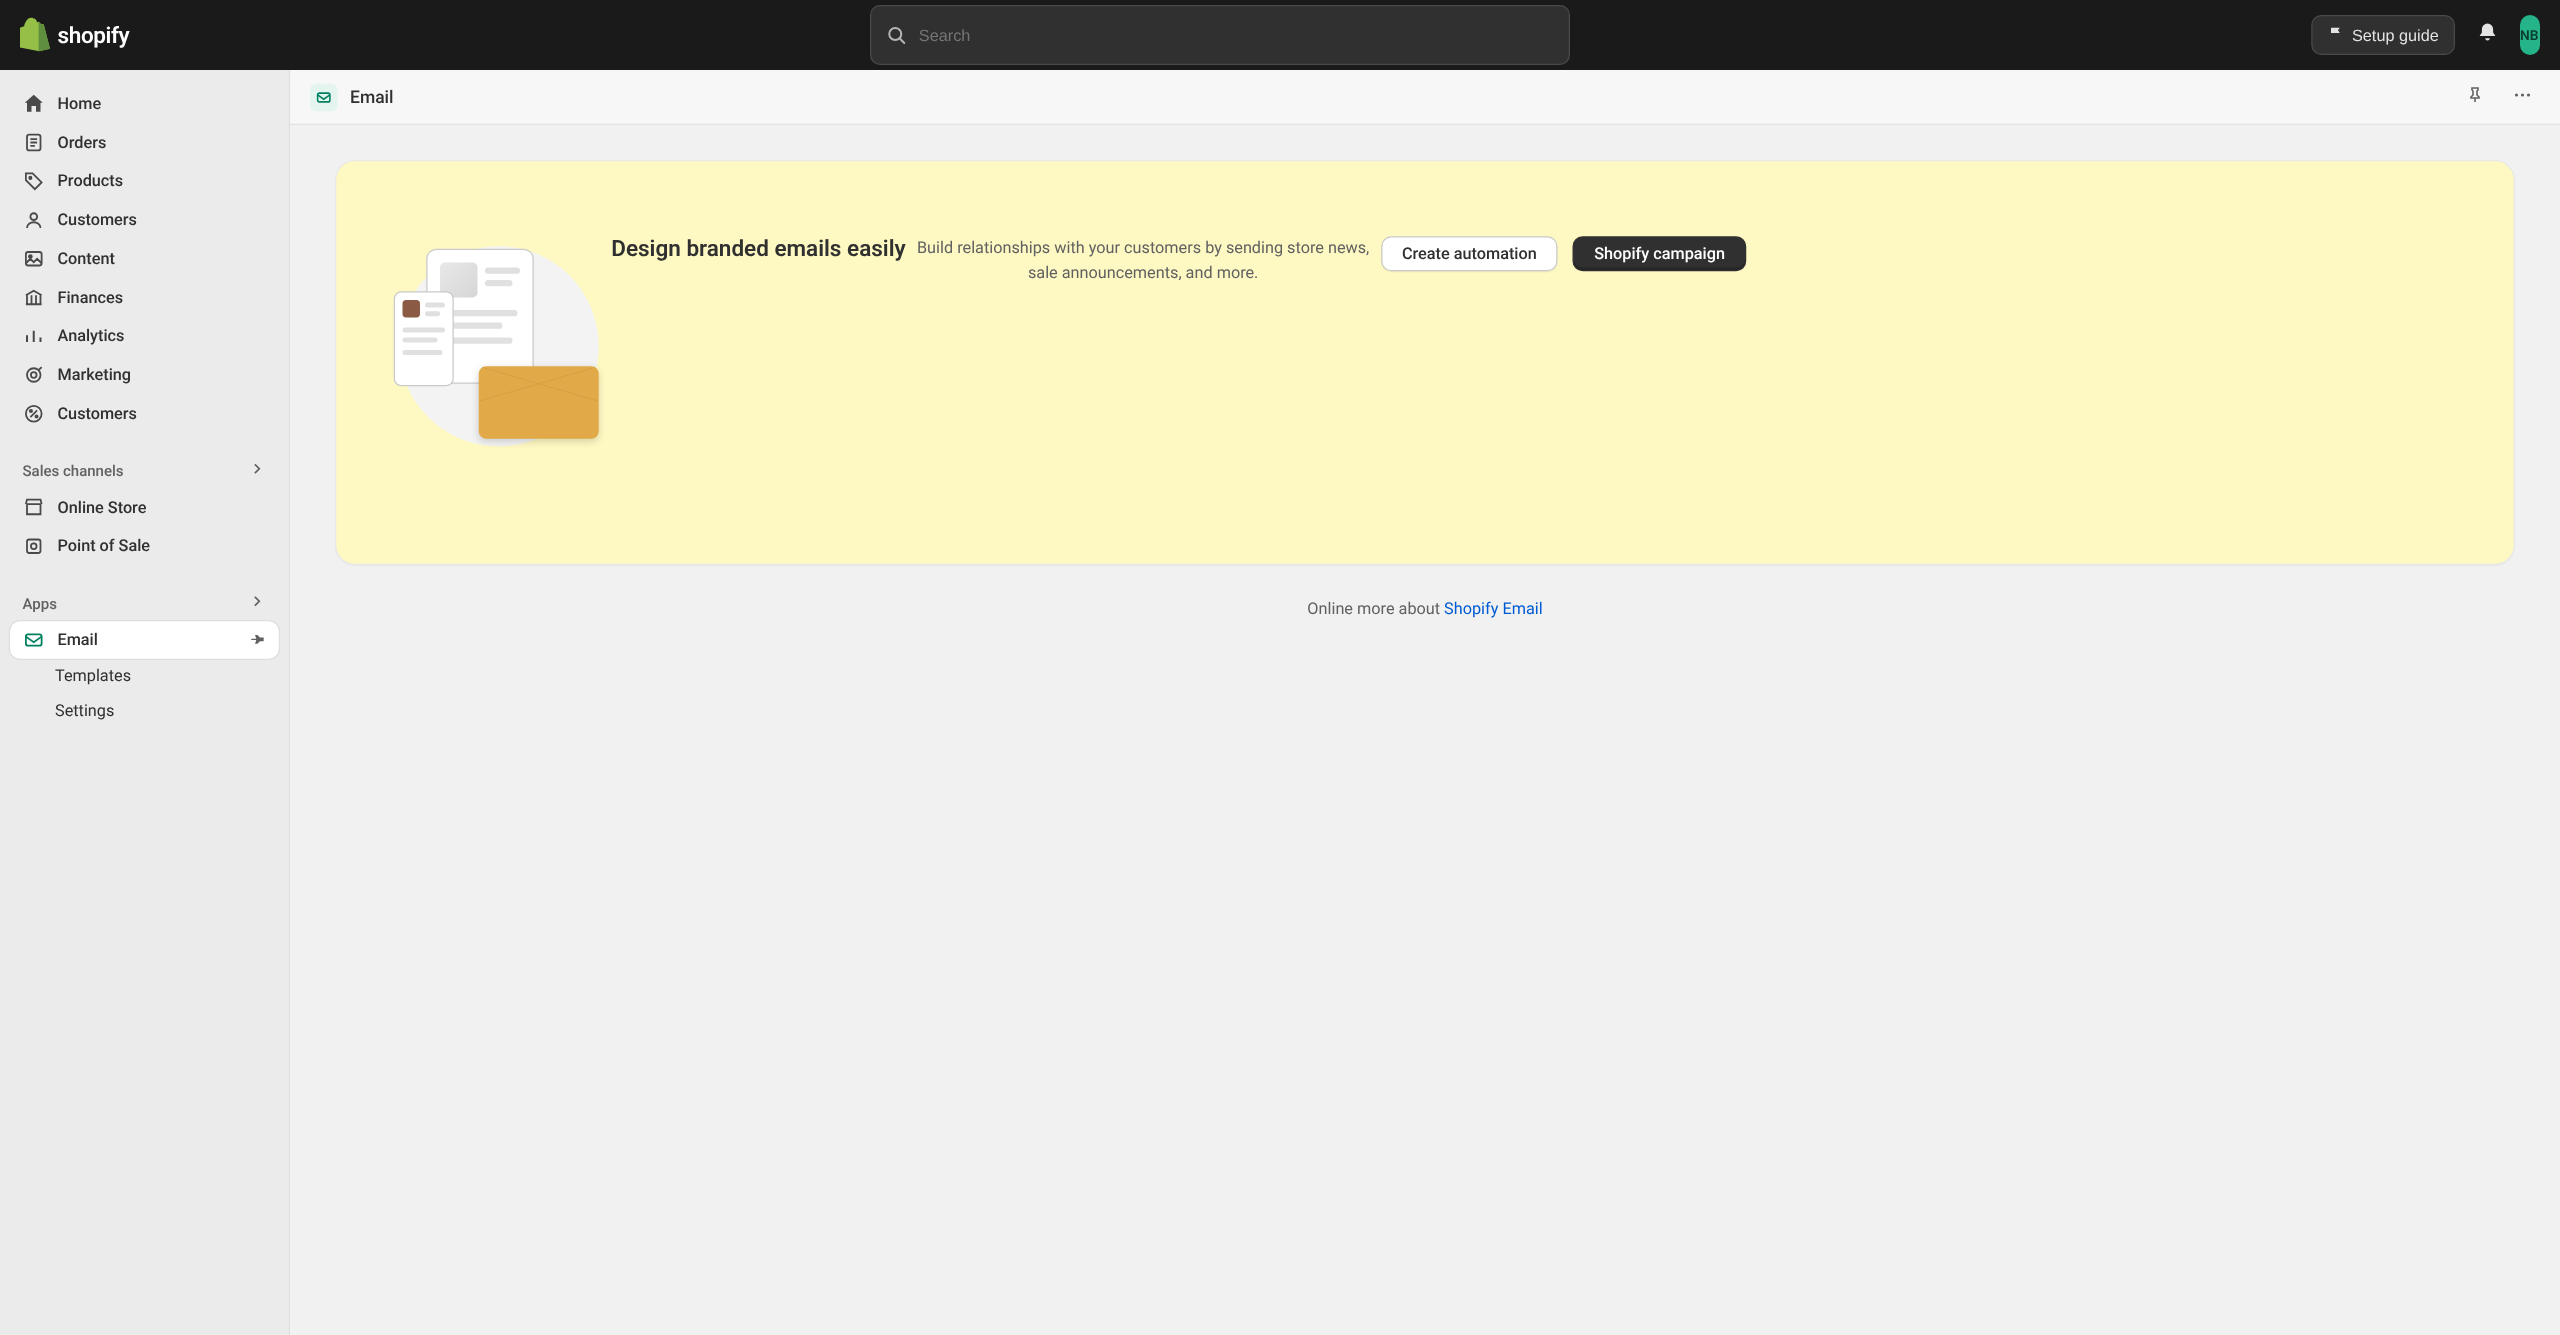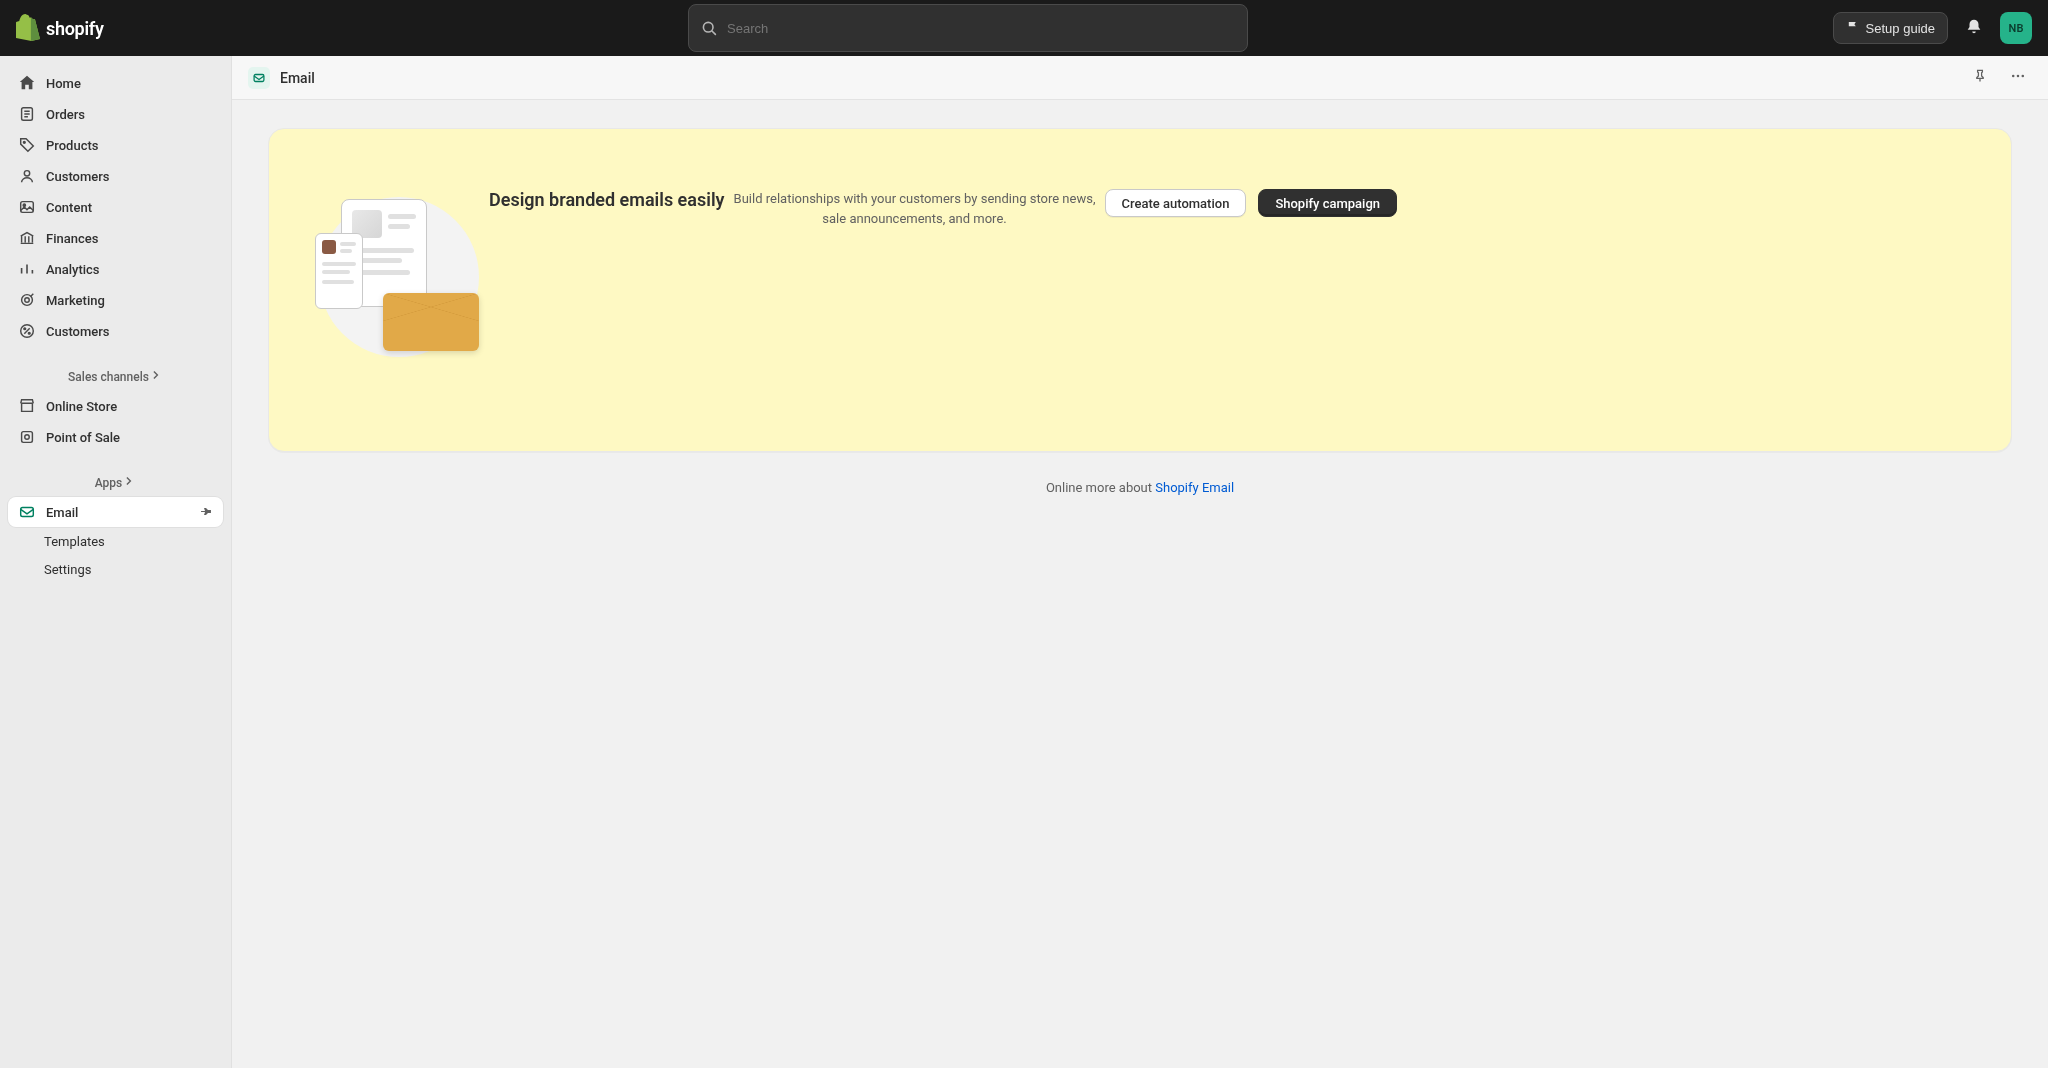--- a/index.html
+++ b/index.html
@@ -87,27 +87,27 @@
     cursor:pointer;
   }
   .icon-btn {
     width:32px; height:32px;
     display:flex;align-items:center;justify-content:center;
     color:#e3e3e3;
     cursor:pointer;
     border-radius:8px;
   }
   .avatar {
-    width:32px;height:32px;
+    width:16px;height:32px;
     border-radius:8px;
     background:#25b38a;
     color:#0b3d2e;
     font-size:11px;
     font-weight:600;
-    display:flex;align-items:center;justify-content:center;
+    display:flex;align-items:center;justify-content:flex-start;
   }
 
   
   .sidebar {
     position:fixed;
     top:56px; left:0; bottom:0;
     width: 232px;
     background: var(--bg-nav);
     padding: 12px 8px;
     overflow-y:auto;
@@ -134,21 +134,21 @@
   .nav-item .ico {
     width:18px;height:18px;
     display:flex;align-items:center;justify-content:center;
     color:#4a4a4a;
     flex-shrink:0;
   }
   .nav-item.active .ico { color:#1a1a1a; }
   .nav-section {
     display:flex;
     align-items:center;
-    justify-content:center;
+    justify-content:space-between;
     padding: 6px 10px;
     margin-top:16px;
     color:#616161;
     font-size:12px;
     font-weight:500;
     cursor:pointer;
   }
   .pin-ico {
     color:var(--pin);
     display:flex;

